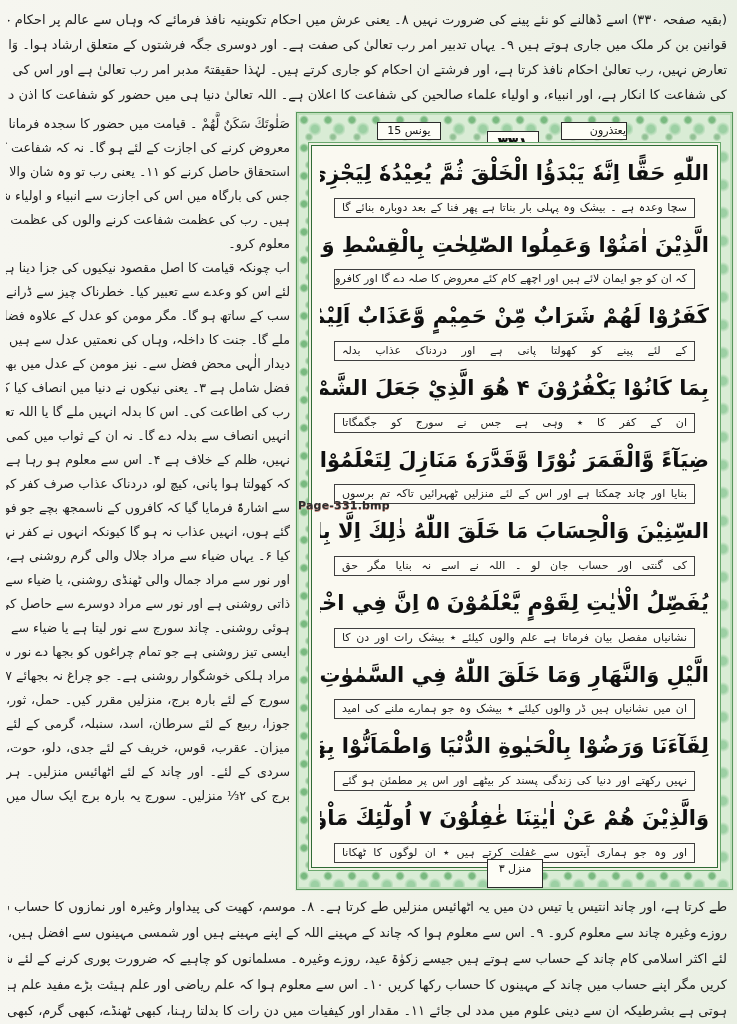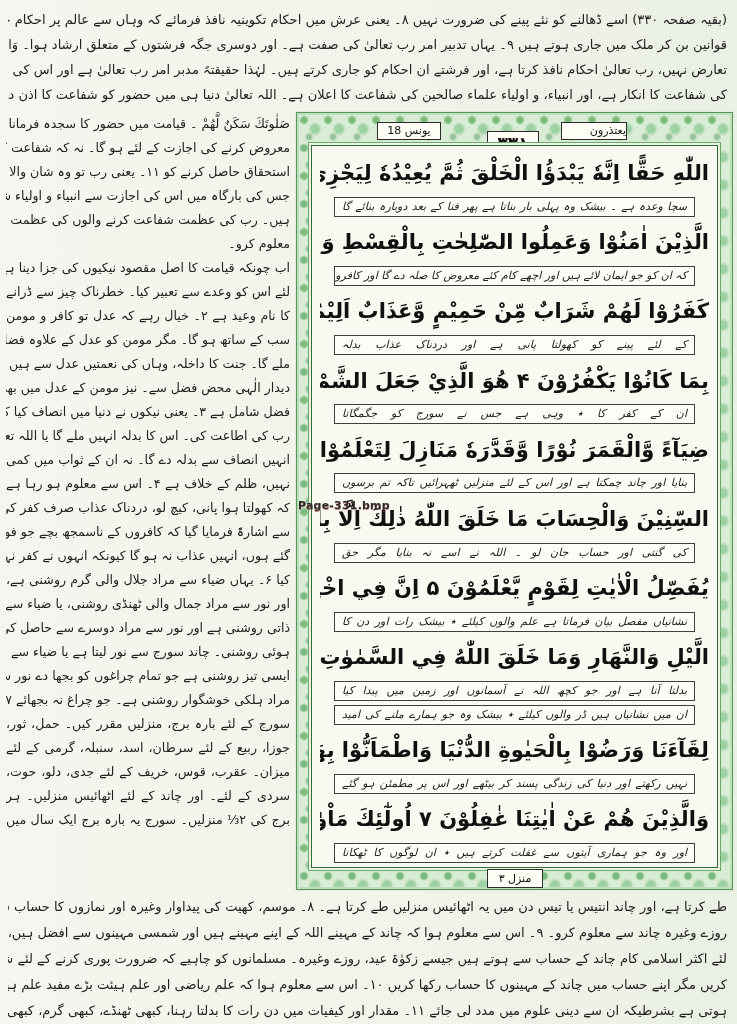--- a/index.html
+++ b/index.html
@@ -52,32 +52,32 @@
     font-size:21px;font-weight:700;color:#101010;
     text-align:justify;text-align-last:justify;
     white-space:nowrap;overflow:hidden;
   }
   .verse-ur{
     direction:rtl;height:20px;line-height:18px;
     margin:0 14px;padding:0 7px;
     border:1px solid #3f3f3f;background:#fdfcf6;
     font-size:11px;color:#222;
     text-align:justify;text-align-last:justify;
-    white-space:nowrap;overflow:hidden;box-sizing:border-box;font-style:italic;
+    white-space:nowrap;overflow:hidden;box-sizing:border-box;
   }
   
   .tab{
     position:absolute;background:#fdfdf6;border:1px solid #2b2b2b;
     direction:rtl;text-align:center;box-sizing:border-box;
     font-size:11px;line-height:16px;color:#111;
   }
   #tab-juz{top:9px;left:264px;width:66px;height:18px;padding-left:32px;}
   #tab-page{top:18px;left:190px;width:52px;height:24px;font-size:17px;font-weight:700;line-height:22px;}
   #tab-surah{top:9px;left:80px;width:64px;height:18px;}
-  #tab-manzil{bottom:1px;left:190px;width:56px;height:19px;line-height:17px;}
+  #tab-manzil{bottom:1px;left:190px;width:56px;height:29px;line-height:17px;}
 
   
   #watermark{
     position:absolute;left:298px;top:499px;
     font-size:11px;font-weight:700;color:#2c2c2c;
     text-shadow:0 1px 0 rgba(160,60,50,.55);
     direction:ltr;letter-spacing:.2px;
   }
 </style>
 </head>
@@ -94,21 +94,20 @@
 
   <div id="left-block" class="commentary">
     <div class="cline">صَلٰوتَكَ سَكَنٌ لَّهُمْ ۔ قیامت میں حضور کا سجدہ فرمانا عرض</div>
     <div class="cline">معروض کرنے کی اجازت کے لئے ہو گا۔ نہ کہ شفاعت کا</div>
     <div class="cline">استحقاق حاصل کرنے کو ۱۱۔ یعنی رب تو وہ شان والا ہے</div>
     <div class="cline">جس کی بارگاہ میں اس کی اجازت سے انبیاء و اولیاء شفیع</div>
     <div class="cline">ہیں۔ رب کی عظمت شفاعت کرنے والوں کی عظمت سے</div>
     <div class="cline end">معلوم کرو۔</div>
     <div class="cline">اب چونکہ قیامت کا اصل مقصود نیکیوں کی جزا دینا ہے، اس</div>
     <div class="cline">لئے اس کو وعدے سے تعبیر کیا۔ خطرناک چیز سے ڈرانے</div>
-    <div class="cline">کا نام وعید ہے ۲۔ خیال رہے کہ عدل تو کافر و مومن</div>
     <div class="cline">سب کے ساتھ ہو گا۔ مگر مومن کو عدل کے علاوہ فضل بھی</div>
     <div class="cline">ملے گا۔ جنت کا داخلہ، وہاں کی نعمتیں عدل سے ہیں مگر</div>
     <div class="cline">دیدار الٰہی محض فضل سے۔ نیز مومن کے عدل میں بھی</div>
     <div class="cline">فضل شامل ہے ۳۔ یعنی نیکوں نے دنیا میں انصاف کیا کہ</div>
     <div class="cline">رب کی اطاعت کی۔ اس کا بدلہ انہیں ملے گا یا اللہ تعالیٰ</div>
     <div class="cline">انہیں انصاف سے بدلہ دے گا۔ نہ ان کے ثواب میں کمی</div>
     <div class="cline">نہیں، ظلم کے خلاف ہے ۴۔ اس سے معلوم ہو رہا ہے</div>
     <div class="cline">کہ کھولتا ہوا پانی، کیچ لو، دردناک عذاب صرف کفر کی سزا</div>
     <div class="cline">سے اشارۃً فرمایا گیا کہ کافروں کے ناسمجھ بچے جو فوت ہو</div>
     <div class="cline">گئے ہوں، انہیں عذاب نہ ہو گا کیونکہ انہوں نے کفر نہیں</div>
@@ -121,39 +120,38 @@
     <div class="cline">سورج کے لئے بارہ برج، منزلیں مقرر کیں۔ حمل، ثور،</div>
     <div class="cline">جوزا، ربیع کے لئے سرطان، اسد، سنبلہ، گرمی کے لئے</div>
     <div class="cline">میزان۔ عقرب، قوس، خریف کے لئے جدی، دلو، حوت،</div>
     <div class="cline">سردی کے لئے۔ اور چاند کے لئے اٹھائیس منزلیں۔ ہر</div>
     <div class="cline">برج کی ۲⅓ منزلیں۔ سورج یہ بارہ برج ایک سال میں</div>
   </div>
 
   <div id="quran-box">
     <div class="tab" id="tab-juz">یعتذرون ۱۱</div>
     <div class="tab" id="tab-page">۳۳۱</div>
-    <div class="tab" id="tab-surah">یونس 18</div>
+    <div class="tab" id="tab-surah">یونس 15</div>
 
     <div id="quran-inner">
       <div class="verse-ar">اللّٰهِ حَقًّا اِنَّهٗ يَبْدَؤُا الْخَلْقَ ثُمَّ يُعِيْدُهٗ لِيَجْزِيَ</div>
       <div class="verse-ur">سچا وعدہ ہے ۔ بیشک وہ پہلی بار بناتا ہے پھر فنا کے بعد دوبارہ بنائے گا</div>
       <div class="verse-ar">الَّذِيْنَ اٰمَنُوْا وَعَمِلُوا الصّٰلِحٰتِ بِالْقِسْطِ وَالَّذِيْنَ</div>
       <div class="verse-ur">کہ ان کو جو ایمان لائے ہیں اور اچھے کام کئے معروض کا صلہ دے گا اور کافروں</div>
       <div class="verse-ar">كَفَرُوْا لَهُمْ شَرَابٌ مِّنْ حَمِيْمٍ وَّعَذَابٌ اَلِيْمٌ</div>
       <div class="verse-ur">کے لئے پینے کو کھولتا پانی ہے اور دردناک عذاب بدلہ</div>
       <div class="verse-ar">بِمَا كَانُوْا يَكْفُرُوْنَ ۴ هُوَ الَّذِيْ جَعَلَ الشَّمْسَ</div>
       <div class="verse-ur">ان کے کفر کا ٭ وہی ہے جس نے سورج کو جگمگاتا</div>
       <div class="verse-ar">ضِيَآءً وَّالْقَمَرَ نُوْرًا وَّقَدَّرَهٗ مَنَازِلَ لِتَعْلَمُوْا عَدَدَ</div>
       <div class="verse-ur">بنایا اور چاند چمکتا ہے اور اس کے لئے منزلیں ٹھہرائیں تاکہ تم برسوں</div>
       <div class="verse-ar">السِّنِيْنَ وَالْحِسَابَ مَا خَلَقَ اللّٰهُ ذٰلِكَ اِلَّا بِالْحَقِّ</div>
       <div class="verse-ur">کی گنتی اور حساب جان لو ۔ اللہ نے اسے نہ بنایا مگر حق</div>
       <div class="verse-ar">يُفَصِّلُ الْاٰيٰتِ لِقَوْمٍ يَّعْلَمُوْنَ ۵ اِنَّ فِي اخْتِلَافِ</div>
       <div class="verse-ur">نشانیاں مفصل بیان فرماتا ہے علم والوں کیلئے ٭ بیشک رات اور دن کا</div>
       <div class="verse-ar">الَّيْلِ وَالنَّهَارِ وَمَا خَلَقَ اللّٰهُ فِي السَّمٰوٰتِ وَالْاَرْضِ</div>
-      <div class="verse-ur">بدلتا آنا ہے اور جو کچھ اللہ نے آسمانوں اور زمین میں پیدا کیا</div>
       <div class="verse-ur">ان میں نشانیاں ہیں ڈر والوں کیلئے ٭ بیشک وہ جو ہمارے ملنے کی امید</div>
       <div class="verse-ar">لِقَآءَنَا وَرَضُوْا بِالْحَيٰوةِ الدُّنْيَا وَاطْمَاَنُّوْا بِهَا</div>
       <div class="verse-ur">نہیں رکھتے اور دنیا کی زندگی پسند کر بیٹھے اور اس پر مطمئن ہو گئے</div>
       <div class="verse-ar">وَالَّذِيْنَ هُمْ عَنْ اٰيٰتِنَا غٰفِلُوْنَ ۷ اُولٰٓئِكَ مَاْوٰىهُمُ</div>
       <div class="verse-ur">اور وہ جو ہماری آیتوں سے غفلت کرتے ہیں ٭ ان لوگوں کا ٹھکانا</div>
     </div>
 
     <div class="tab" id="tab-manzil">منزل ۳</div>
   </div>
 

